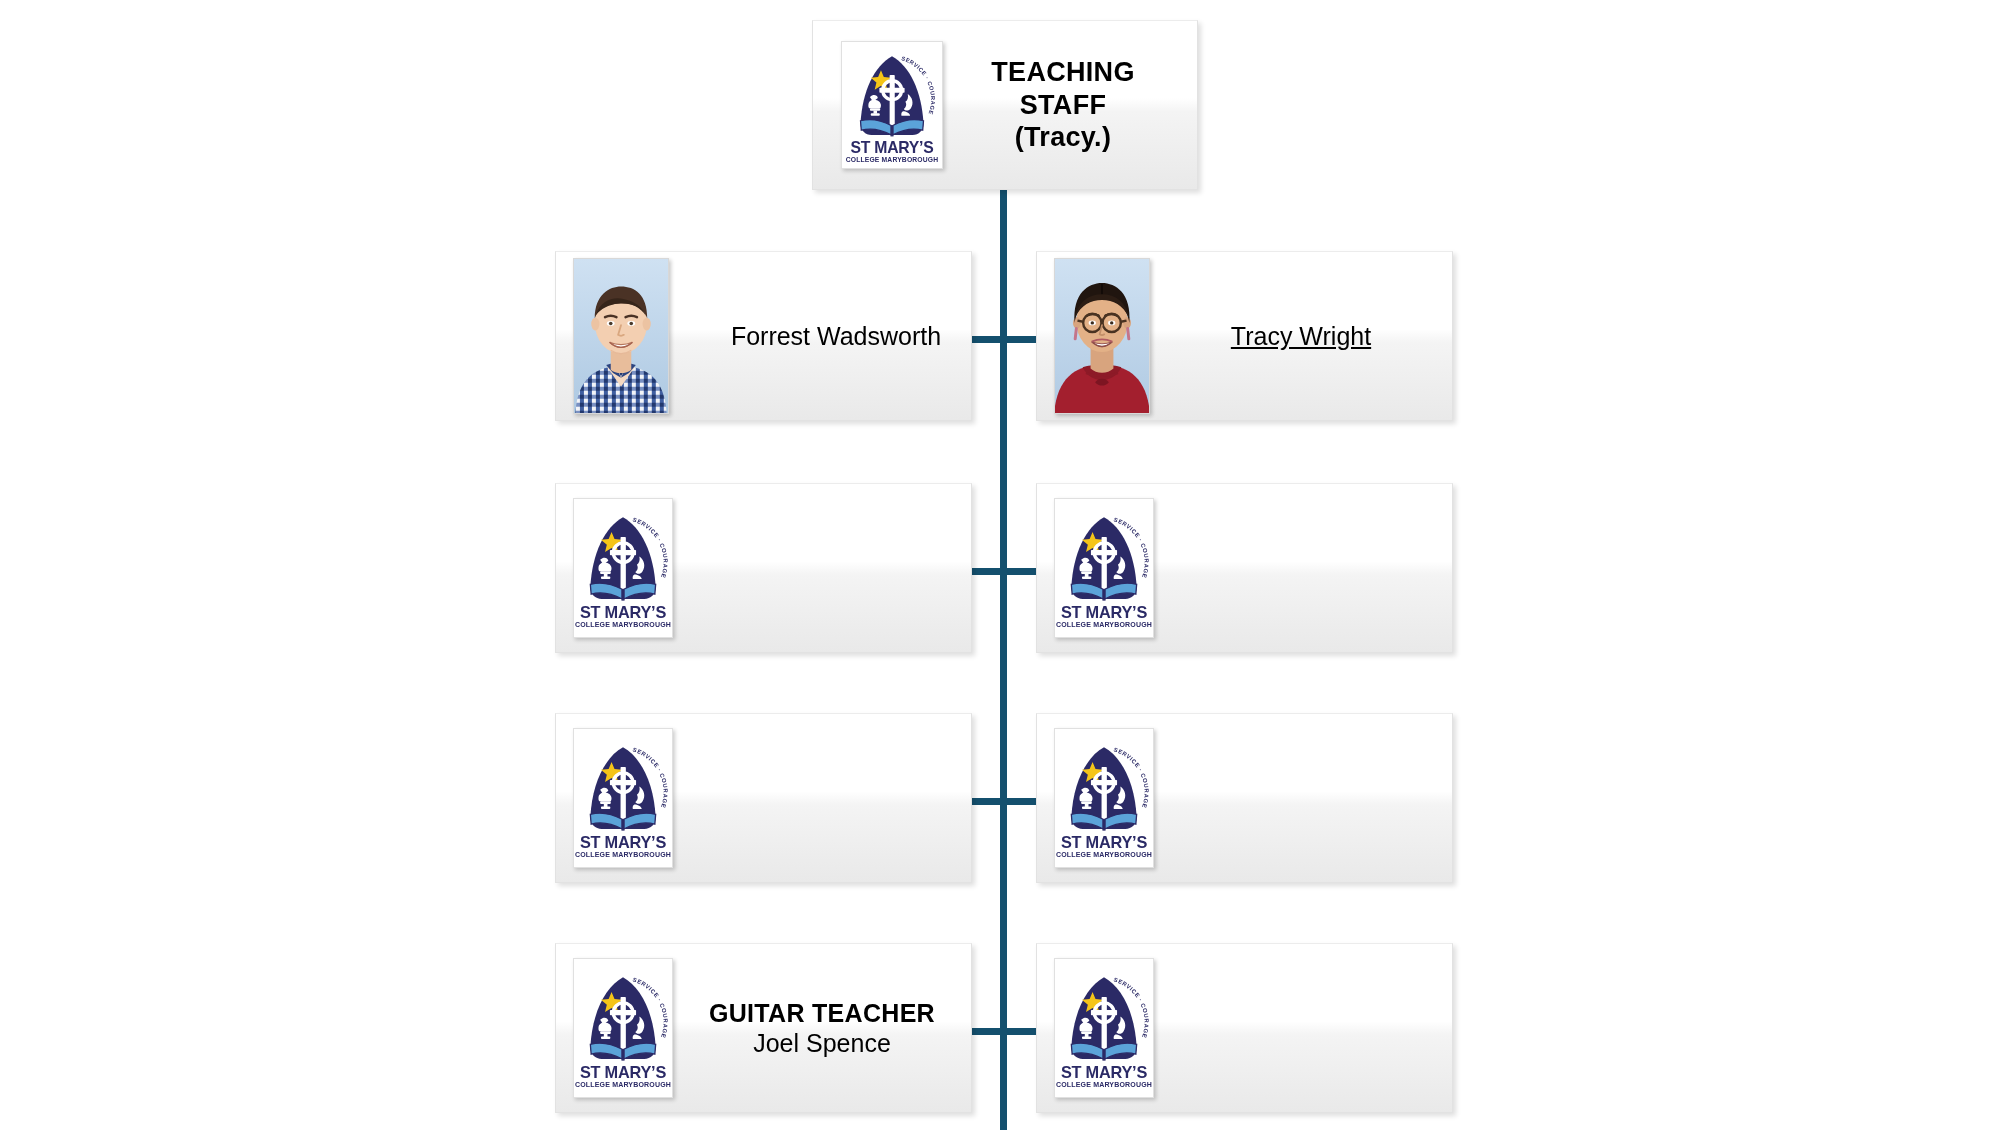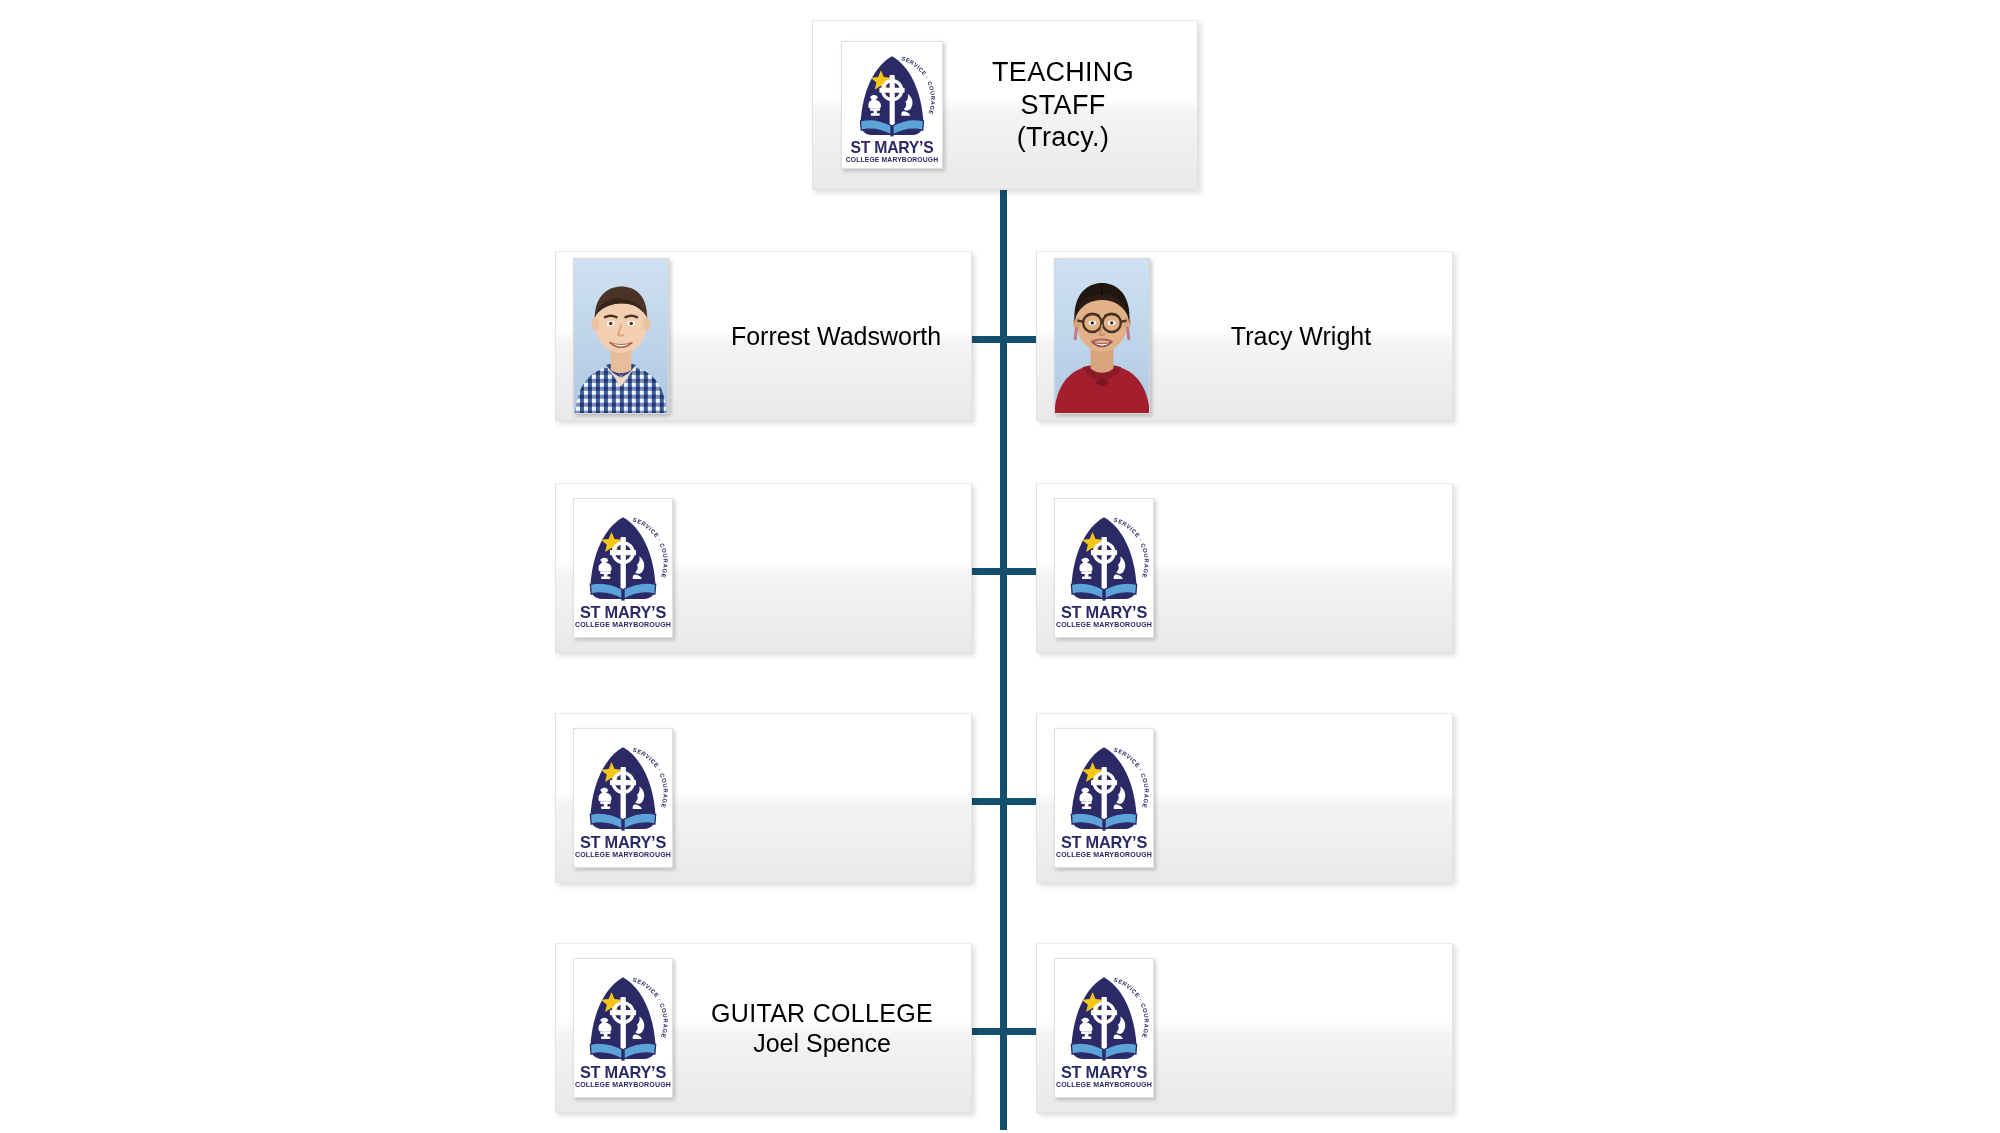--- a/index.html
+++ b/index.html
@@ -54,21 +54,21 @@
 
   .node-text {
     flex: 1 1 auto;
     text-align: center;
     color: #000000;
     line-height: 1.22;
     padding: 0 8px;
   }
 
   .title-line {
-    font-weight: normal;
+    font-weight: bold;
     letter-spacing: 0.3px;
   }
   .name-line { font-weight: normal; }
 
   
   .node-header .node-text {
     font-size: 27px;
   }
   .node-header .title-line { font-size: 27px; }
 
@@ -285,21 +285,21 @@
         <svg viewBox="0 0 100 135" preserveAspectRatio="xMidYMid slice">
             <use href="#portrait-male"></use>
           </svg>
       </div>
     </div>
     <div class="node-text">
       <div class="name-line">Forrest Wadsworth</div>
     </div>
   </div>
 
-  <div class="node node-person" style="left:1036px; top:251px; width:417px; height:170px;">
+  <div class="node node-person" style="left:1036px; top:251px; width:417px; height:170px;text-decoration:underline;">
     <div class="node-media" style="width:96px; height:156px; margin-left:17px;">
       <div class="photo" style="width:96px; height:156px;">
         <svg viewBox="0 0 100 135" preserveAspectRatio="xMidYMid slice">
             <use href="#portrait-female"></use>
           </svg>
       </div>
     </div>
     <div class="node-text">
       <div class="name-line">Tracy Wright</div>
     </div>
@@ -363,21 +363,21 @@
 
   <div class="node node-person" style="left:555px; top:943px; width:417px; height:170px;">
     <div class="node-media" style="width:100px; height:140px; margin-left:17px;">
       <div class="logo-card" style="width:100px; height:140px;">
         <svg viewBox="0 0 120 160" preserveAspectRatio="xMidYMid meet">
             <use href="#crest"></use>
           </svg>
       </div>
     </div>
     <div class="node-text">
-      <div class="title-line">GUITAR COLLEGE</div>
+      <div class="title-line">GUITAR TEACHER</div>
       <div class="name-line">Joel Spence</div>
     </div>
   </div>
 
   <div class="node node-person" style="left:1036px; top:943px; width:417px; height:170px;">
     <div class="node-media" style="width:100px; height:140px; margin-left:17px;">
       <div class="logo-card" style="width:100px; height:140px;">
         <svg viewBox="0 0 120 160" preserveAspectRatio="xMidYMid meet">
             <use href="#crest"></use>
           </svg>

